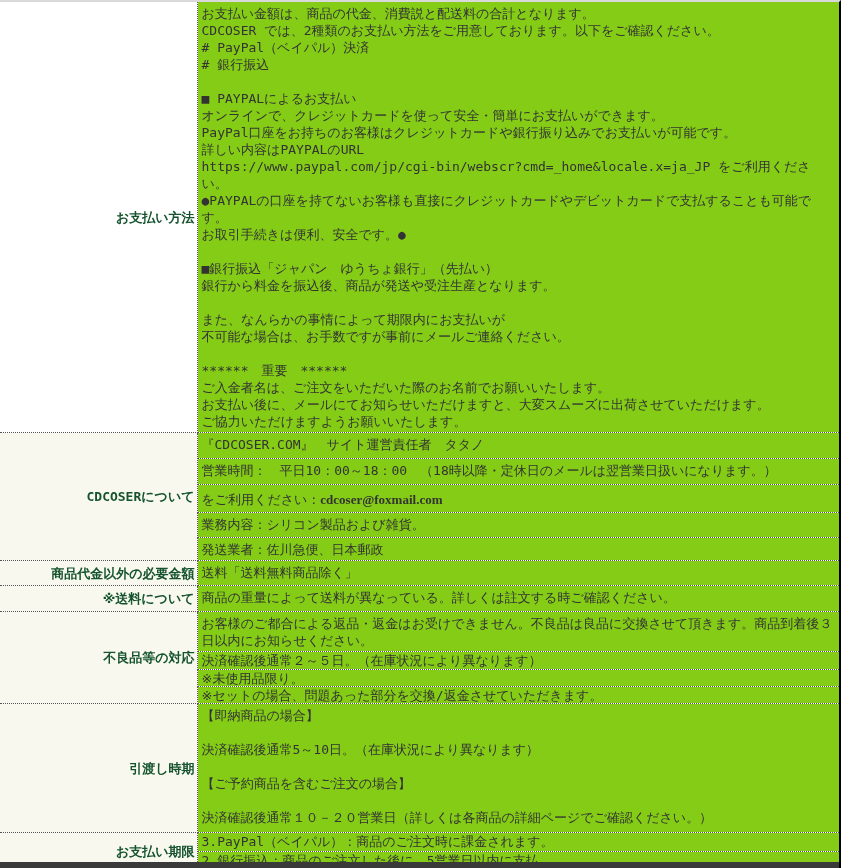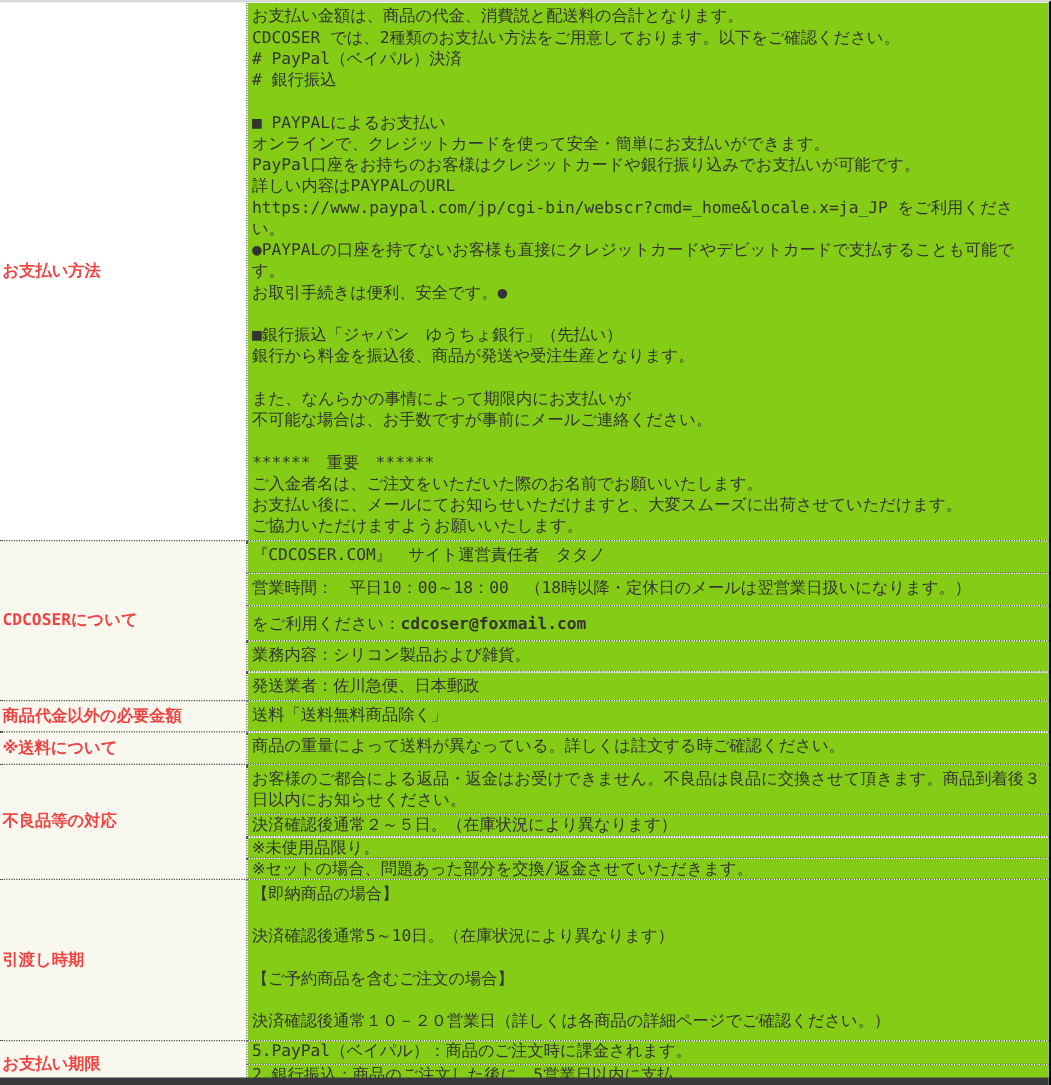--- a/index.html
+++ b/index.html
@@ -10,33 +10,33 @@
     background:#ffffff;
     border-top:2px solid #d9d9d9;
     border-right:2px solid #000000;
   }
   table.info {
     width:100%; border-collapse:collapse; table-layout:fixed;
     font-size:13px; line-height:17px; color:#333333;
   }
   th, td { border:1px dotted #555555; }
   th {
-    width:197px; background:#f8f8ee; color:#ef4444;
-    font-weight:bold; font-size:13px; text-align:left; vertical-align:middle;
+    width:197px; background:#f8f8ee; color:#14532d;
+    font-weight:bold; font-size:13px; text-align:right; vertical-align:middle;
     border-left:none; padding:2px;
   }
   td {
     background:#84cc16; vertical-align:top; text-align:left;
     padding:3px 4px 2px 4px; border-right:none;
     overflow:hidden;
   }
   tr.first > th, tr.first > td { border-top:none; }
   tr.first > th { background:#ffffff; }
   .prewrap { white-space:pre-wrap; word-break:break-all; }
-  .email { font-weight:bold; }
+  .email { font-weight:bold;font-family:Liberation Serif, serif; }
   
   tr.r1    { height:398px; }
   tr.ab1   { height:26px; }  tr.ab2 { height:26px;margin-left:44px; }  tr.ab3 { height:28px; }
   tr.ab4   { height:25px;margin-top:12px; }  tr.ab5 { height:22px; }
   tr.fee   { height:25px; }
   tr.shipn { height:26px; }
   tr.def1  { height:36px; }  tr.def2 { height:18px; }
   tr.def3  { height:14px; }  tr.def4 { height:14px;margin-left:20px; }
   tr.del   { height:129px; }
   tr.pd1   { height:19px; }  tr.pd2 { height:18px; }
@@ -134,21 +134,21 @@
 決済確認後通常5～10日。（在庫状況により異なります）
 
 【ご予約商品を含むご注文の場合】
 
 決済確認後通常１０－２０営業日（詳しくは各商品の詳細ページでご確認ください。）</div>
         </td>
       </tr>
 
       <tr class="pd1">
         <th rowspan="2">お支払い期限</th>
-        <td>5.PayPal（ベイパル）：商品のご注文時に課金されます。</td>
+        <td>3.PayPal（ベイパル）：商品のご注文時に課金されます。</td>
       </tr>
       <tr class="pd2">
         <td>2.銀行振込：商品のご注文した後に、5営業日以内に支払。</td>
       </tr>
 
     </tbody>
   </table>
 
   <div class="bottom-bar"></div>
 </div>

